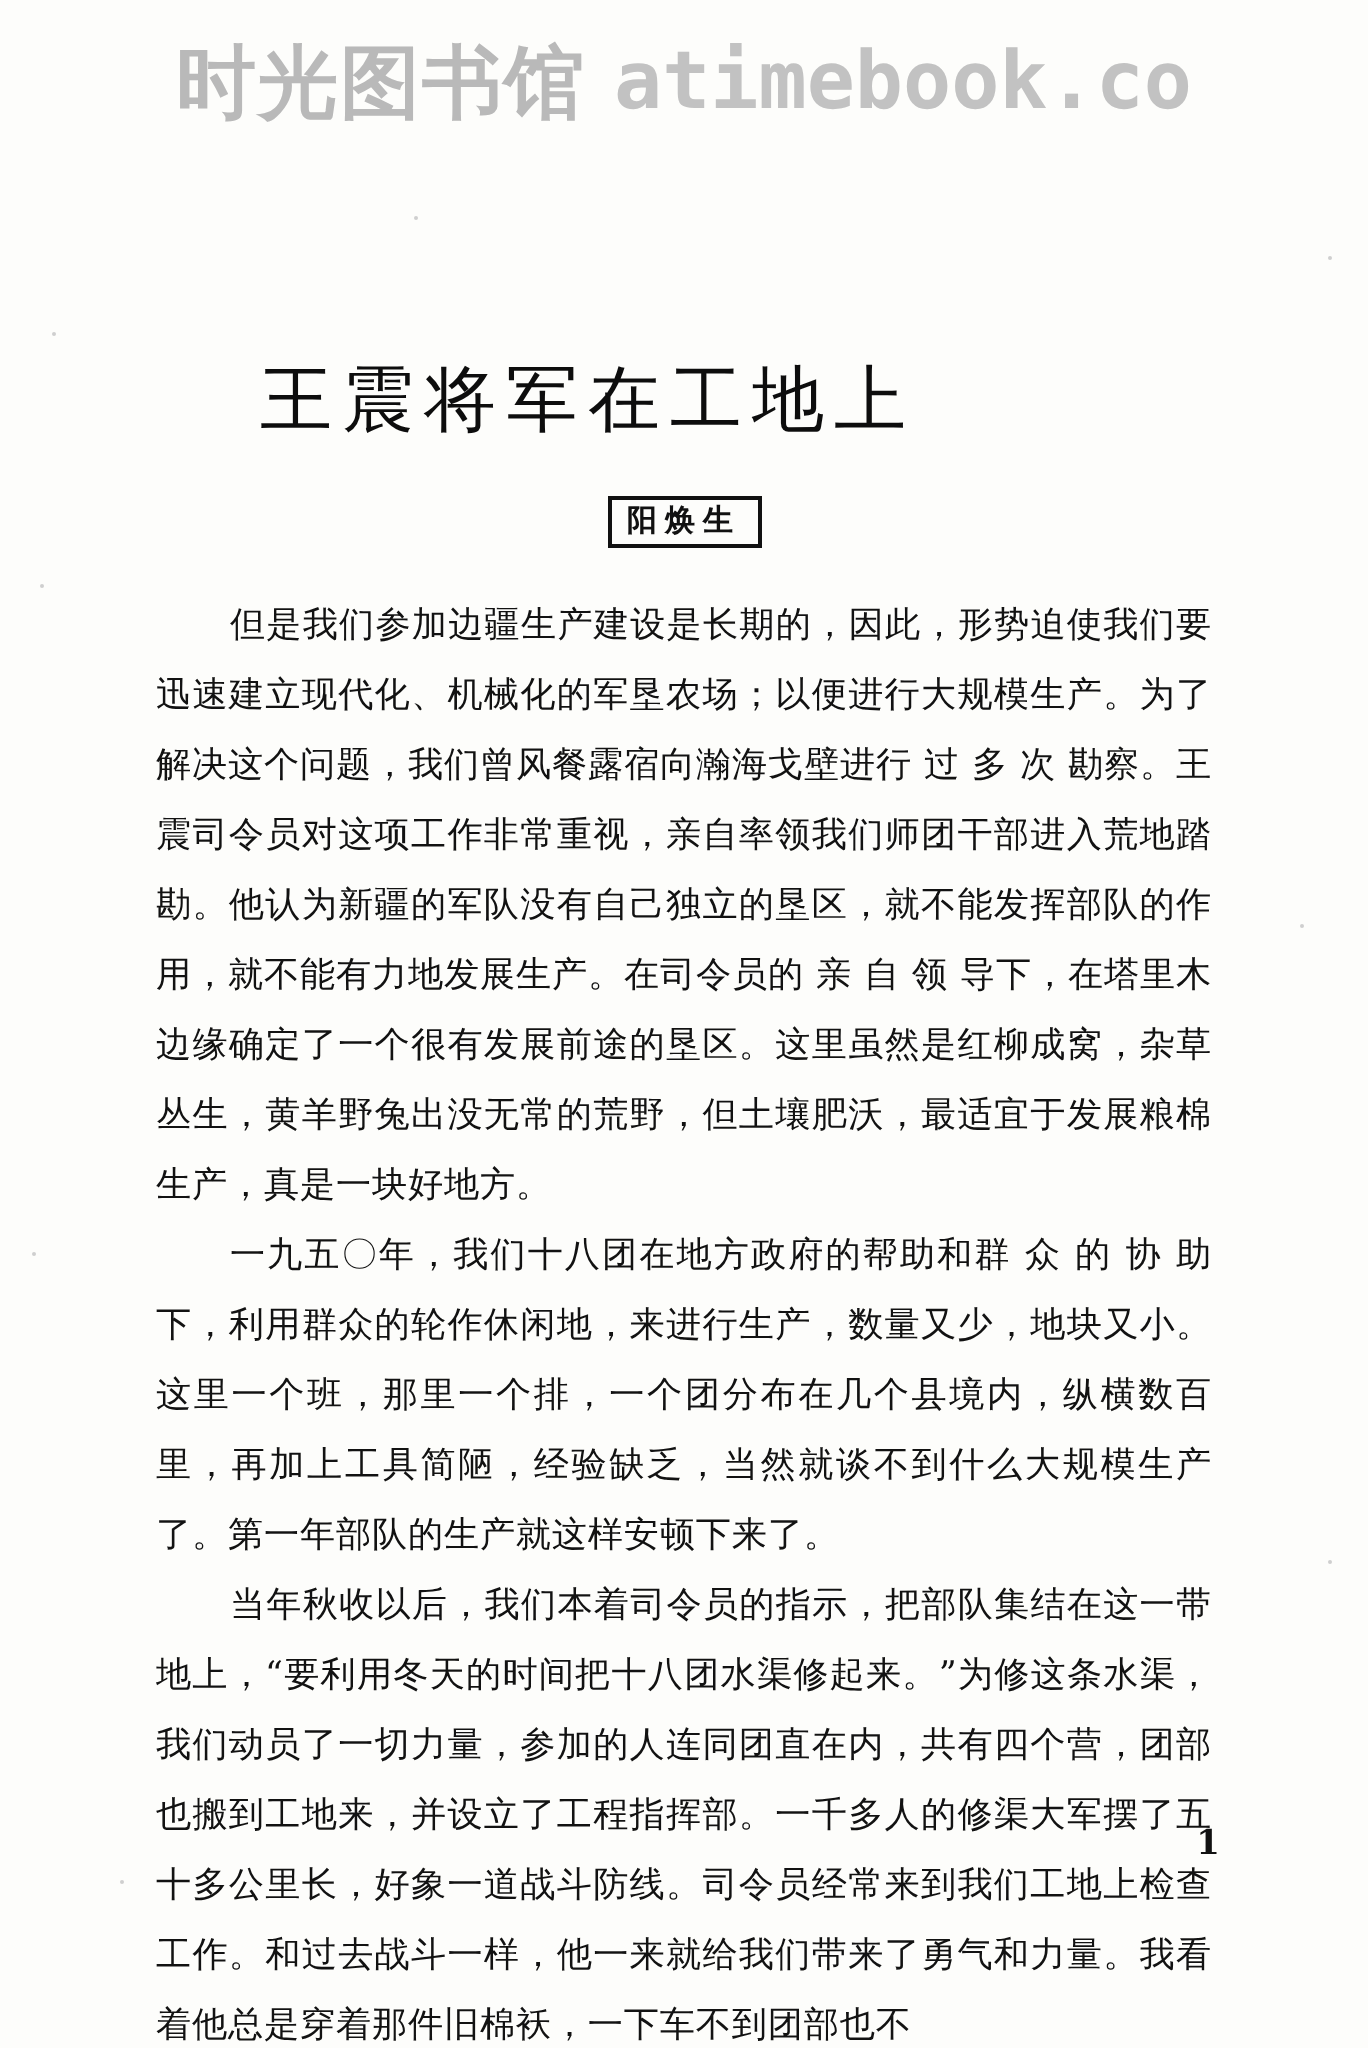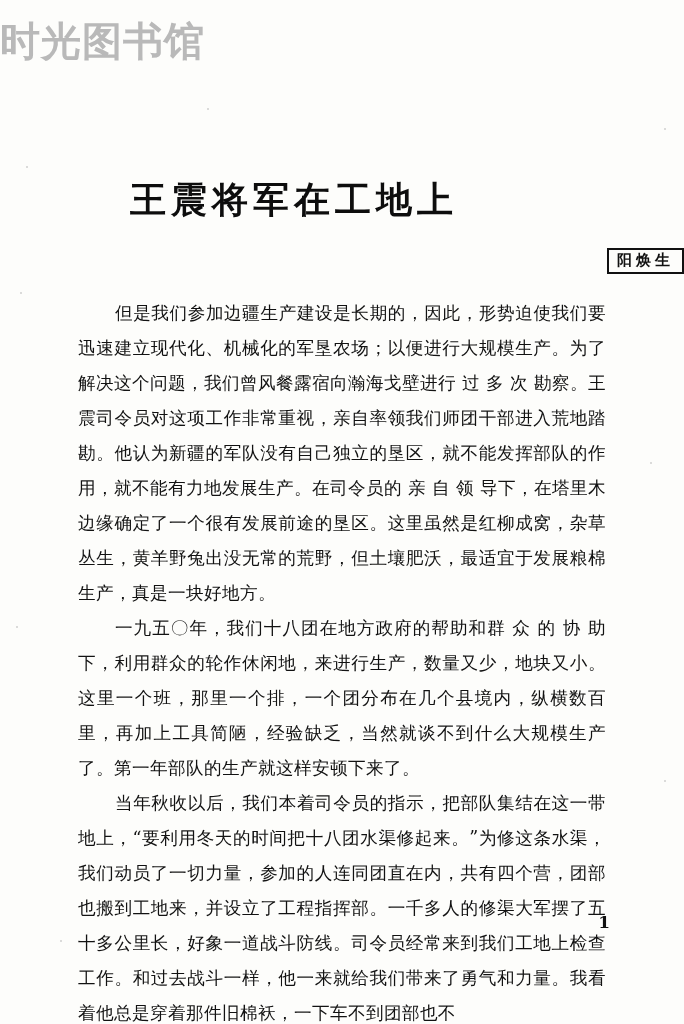--- a/index.html
+++ b/index.html
@@ -18,20 +18,21 @@
 
   
   .watermark {
     position: absolute;
     top: 6px;
     left: 0;
     width: 684px;
     height: 70px;
     display: flex;
     align-items: center;
+    justify-content: center;
     white-space: nowrap;
     overflow: hidden;
     pointer-events: none;
   }
   .watermark .wm-cn {
     font-family: "DejaVu Serif", serif;
     font-size: 40px;
     font-weight: bold;
     color: #b9b9b9;
     letter-spacing: 1px;
@@ -55,32 +56,32 @@
   }
 
   .doc-title {
     position: absolute;
     top: 176px;
     left: 0;
     width: 588px;
     text-align: center;
     font-family: "DejaVu Serif", serif;
     font-size: 36px;
-    font-weight: bold;
+    font-weight: normal;
     letter-spacing: 5px;
     color: #0d0d0d;
   }
 
   .author-stamp {
     position: absolute;
     top: 248px;
     left: 0;
     width: 684px;
     display: flex;
-    justify-content: flex-end;
+    justify-content: center;
   }
   .author-stamp .stamp-box {
     border: 2px solid #111;
     padding: 2px 8px 3px 8px;
     font-family: "DejaVu Serif", serif;
     font-size: 15px;
     font-weight: bold;
     letter-spacing: 4px;
     color: #111;
     line-height: 1.1;
@@ -122,20 +123,21 @@
     pointer-events: none;
   }
 </style>
 </head>
 <body>
 
 <div class="page">
 
   <div class="watermark">
     <span class="wm-cn">时光图书馆</span>
+    <span class="wm-en">atimebook.co</span>
   </div>
 
   <div class="doc-title">王震将军在工地上</div>
 
   <div class="author-stamp">
     <span class="stamp-box">阳焕生</span>
   </div>
 
   <div class="body-text">
     <p>但是我们参加边疆生产建设是长期的，因此，形势迫使我们要迅速建立现代化、机械化的军垦农场；以便进行大规模生产。为了解决这个问题，我们曾风餐露宿向瀚海戈壁进行 过 多 次 勘察。王震司令员对这项工作非常重视，亲自率领我们师团干部进入荒地踏勘。他认为新疆的军队没有自己独立的垦区，就不能发挥部队的作用，就不能有力地发展生产。在司令员的 亲 自 领 导下，在塔里木边缘确定了一个很有发展前途的垦区。这里虽然是红柳成窝，杂草丛生，黄羊野兔出没无常的荒野，但土壤肥沃，最适宜于发展粮棉生产，真是一块好地方。</p>

